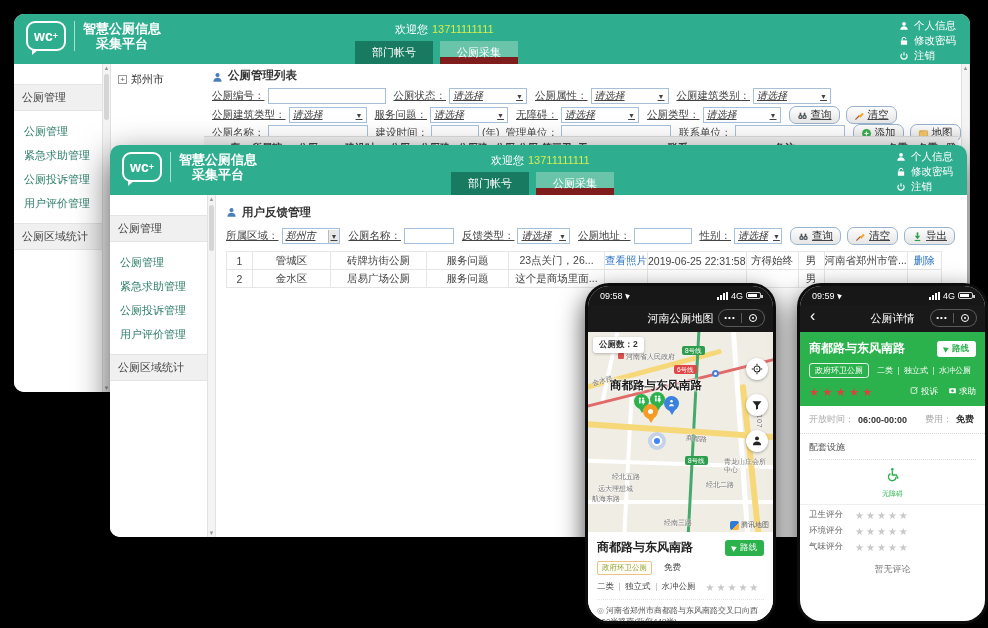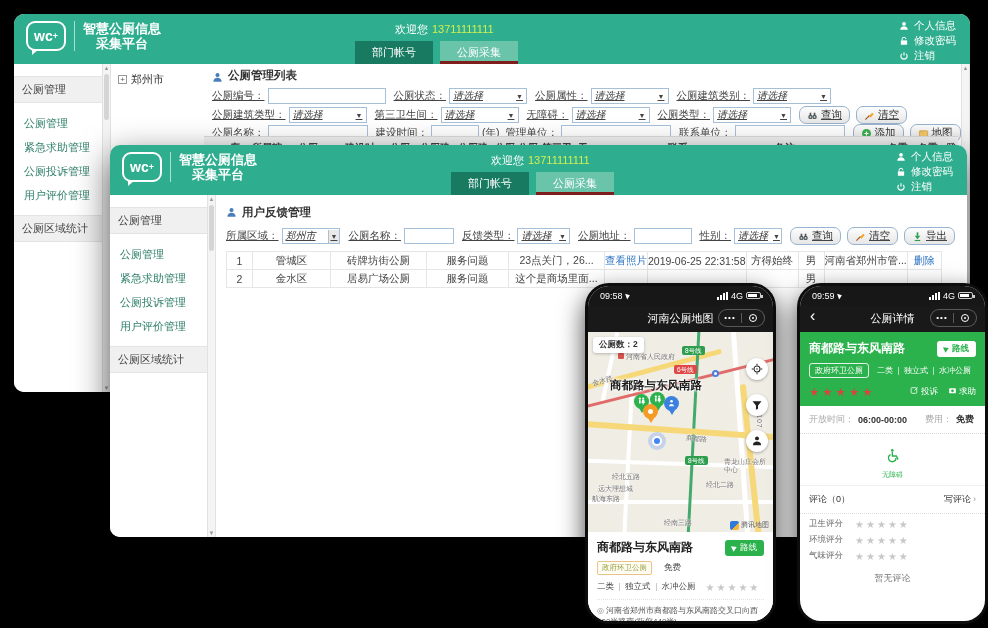--- a/index.html
+++ b/index.html
@@ -16,27 +16,27 @@
   .logo-bubble { position:relative; width:40px; height:30px; border:2px solid #fff; border-radius:9px; color:#fff; font-weight:bold; font-size:14px; display:flex; align-items:center; justify-content:center; }
   .logo-bubble:after { content:""; position:absolute; left:4px; bottom:-6px; width:0; height:0; border-left:7px solid #fff; border-bottom:6px solid transparent; }
   .logo-plus { font-size:9px; vertical-align:super; }
   .logo-divider { width:1px; height:30px; background:rgba(255,255,255,.6); }
   .app-title { font-size:13px; font-weight:bold; line-height:15px; text-align:center; }
   .welcome { position:absolute; left:381px; top:8px; font-size:11px; }
   .welcome b { color:#d3ee51; font-weight:normal; margin-left:4px; }
   .tabs { position:absolute; left:341px; bottom:0; display:flex; gap:7px; }
   .tab { height:23px; padding:4px 17px 0; font-size:11px; color:#fff; cursor:pointer; }
   .tab.inactive { background:#187a61;text-align:right; }
-  .tab.active { background:#6ac4a9; border-bottom:3px solid #7f1d1d; }
+  .tab.active { background:#6ac4a9; border-bottom:7px solid #7f1d1d; }
   .usermenu { position:absolute; right:14px; top:4px; font-size:10.5px; }
   .usermenu .um { display:flex; align-items:center; gap:5px; height:15px; }
   .usermenu svg { width:10px; height:10px; }
 
   .app-body { position:absolute; left:0; top:50px; right:0; bottom:0; background:#fff; }
-  .sidebar { position:absolute; left:0; top:0; bottom:0; width:88px; padding-top:12px; font-size:11px; }
+  .sidebar { position:absolute; left:0; top:0; bottom:0; width:88px; padding-top:20px; font-size:11px; }
   .side-group { background:#f0f0f0; border-top:1px solid #e4e4e4; border-bottom:1px solid #e4e4e4; color:#444; padding:5px 8px; margin-bottom:9px; }
   .side-item { color:#2e7f69; padding:4px 10px 5px; }
   .side-group.g2 { margin-top:7px; }
   .vscroll { position:absolute; top:0; bottom:0; width:9px; background:#f4f4f4; border-left:1px solid #e2e2e2; border-right:1px solid #e2e2e2; }
   .vscroll .arr { position:absolute; left:0; width:100%; text-align:center; font-size:6px; color:#999; }
   .vscroll .arr.t { top:1px; } .vscroll .arr.b { bottom:1px; }
   .vscroll .thumb { position:absolute; left:1px; top:10px; width:5px; height:46px; background:#d5d5d5; border-radius:3px; }
   .sb1 { left:88px; }
 
   .tree { position:absolute; left:98px; top:0; bottom:0; width:92px; padding:8px 6px; font-size:11px; color:#333; }
@@ -245,21 +245,21 @@
               <i>请选择</i>
               <b class="caret">▼</b>
             </span>
         </div>
         <div class="frow" style="top:42px;">
           <label>公厕建筑类型：</label>
             <span class="sel" style="width:78px;">
               <i>请选择</i>
               <b class="caret">▼</b>
             </span>
-          <label>第三卫生间：</label>
+          <label>服务问题：</label>
             <span class="sel" style="width:78px;">
               <i>请选择</i>
               <b class="caret">▼</b>
             </span>
           <label>无障碍：</label>
             <span class="sel" style="width:78px;">
               <i>请选择</i>
               <b class="caret">▼</b>
             </span>
           <label>公厕类型：</label>
@@ -687,33 +687,30 @@
         </div>
       </div>
       <div class="inforow">
         <span class="lab">开放时间：</span>
           <b>06:00-00:00</b>
         <span style="width:18px;"></span>
         <span class="lab">费用：</span>
           <b>免费</b>
       </div>
       <div class="facil">
+        <div class="flab">配套设施</div>
         <div class="fac-ico">
           <svg viewBox="0 0 24 24" fill="none" stroke="#2bb24c" stroke-width="2">
               <circle cx="11" cy="3.6" r="2" fill="#2bb24c" stroke="none"></circle>
               <path d="M11 6v6h6l2.6 5.4"></path>
               <path d="M16.5 15a5.6 5.6 0 1 1-8.2-5"></path>
             </svg>
         </div>
         <div class="facname">无障碍</div>
       </div>
-      <div class="comrow">
-        <span>评论（0）</span>
-        <span class="wr"><span>写评论</span><i>›</i></span>
-      </div>
       <div class="raterow">
           <span>卫生评分</span>
           <span class="gstars">★★★★★</span>
         </div>
       <div class="raterow">
           <span>环境评分</span>
           <span class="gstars">★★★★★</span>
         </div>
       <div class="raterow">
           <span>气味评分</span>

